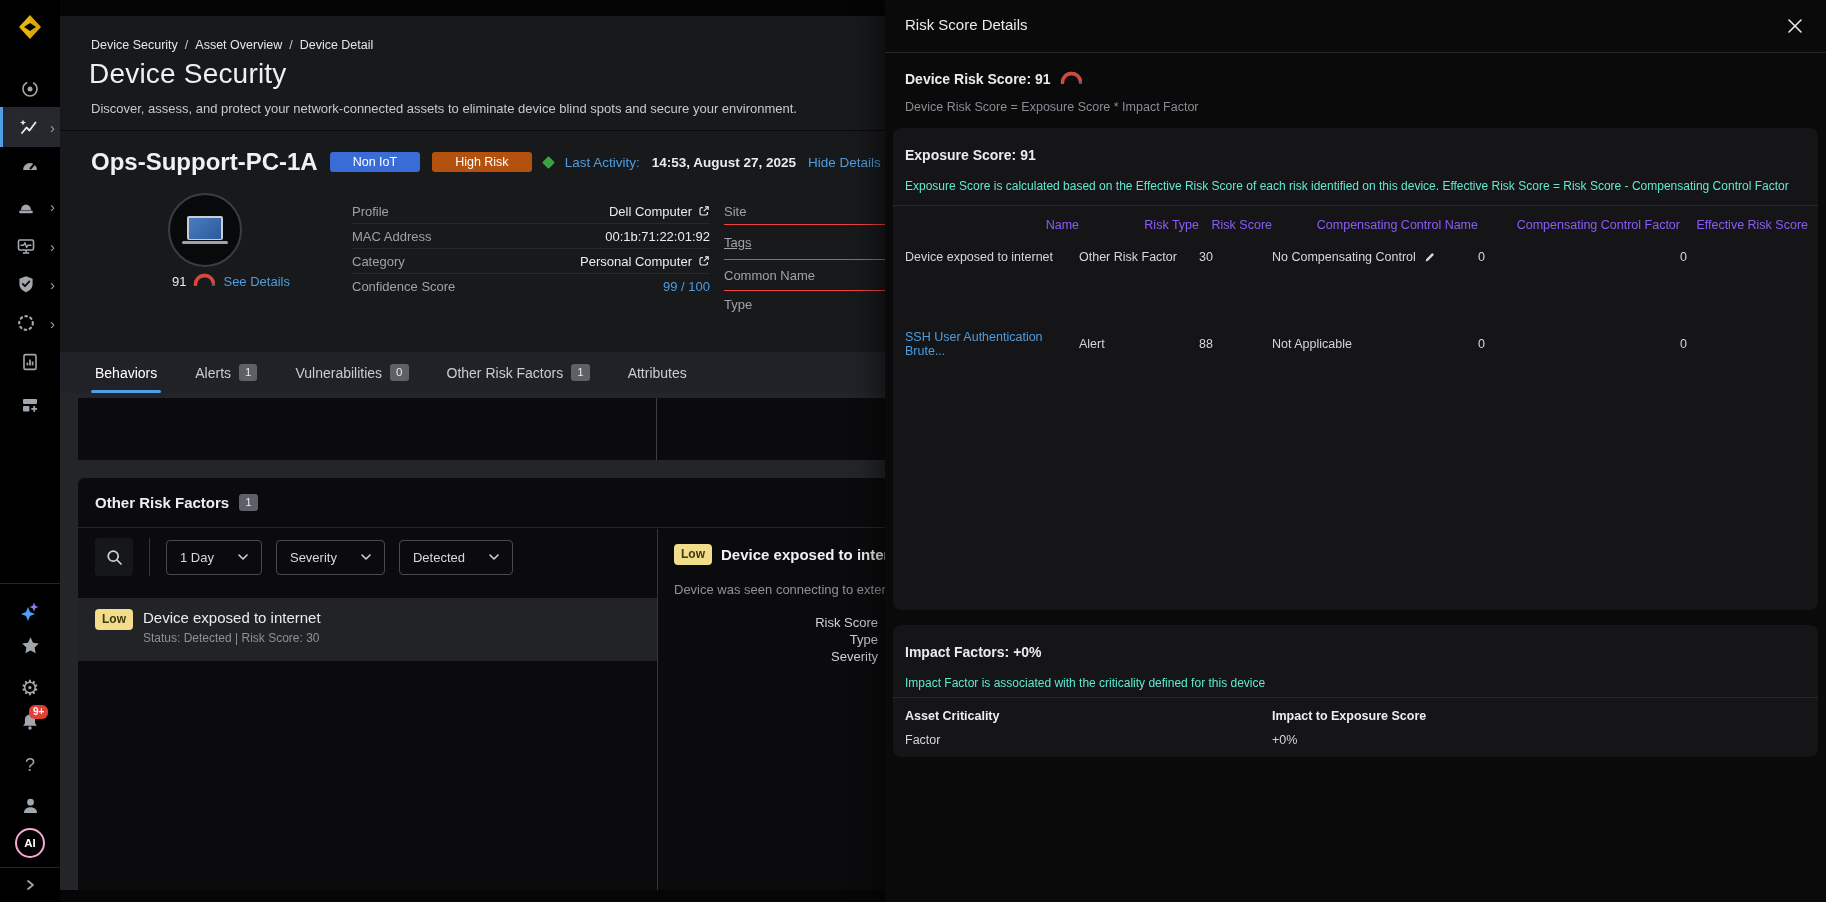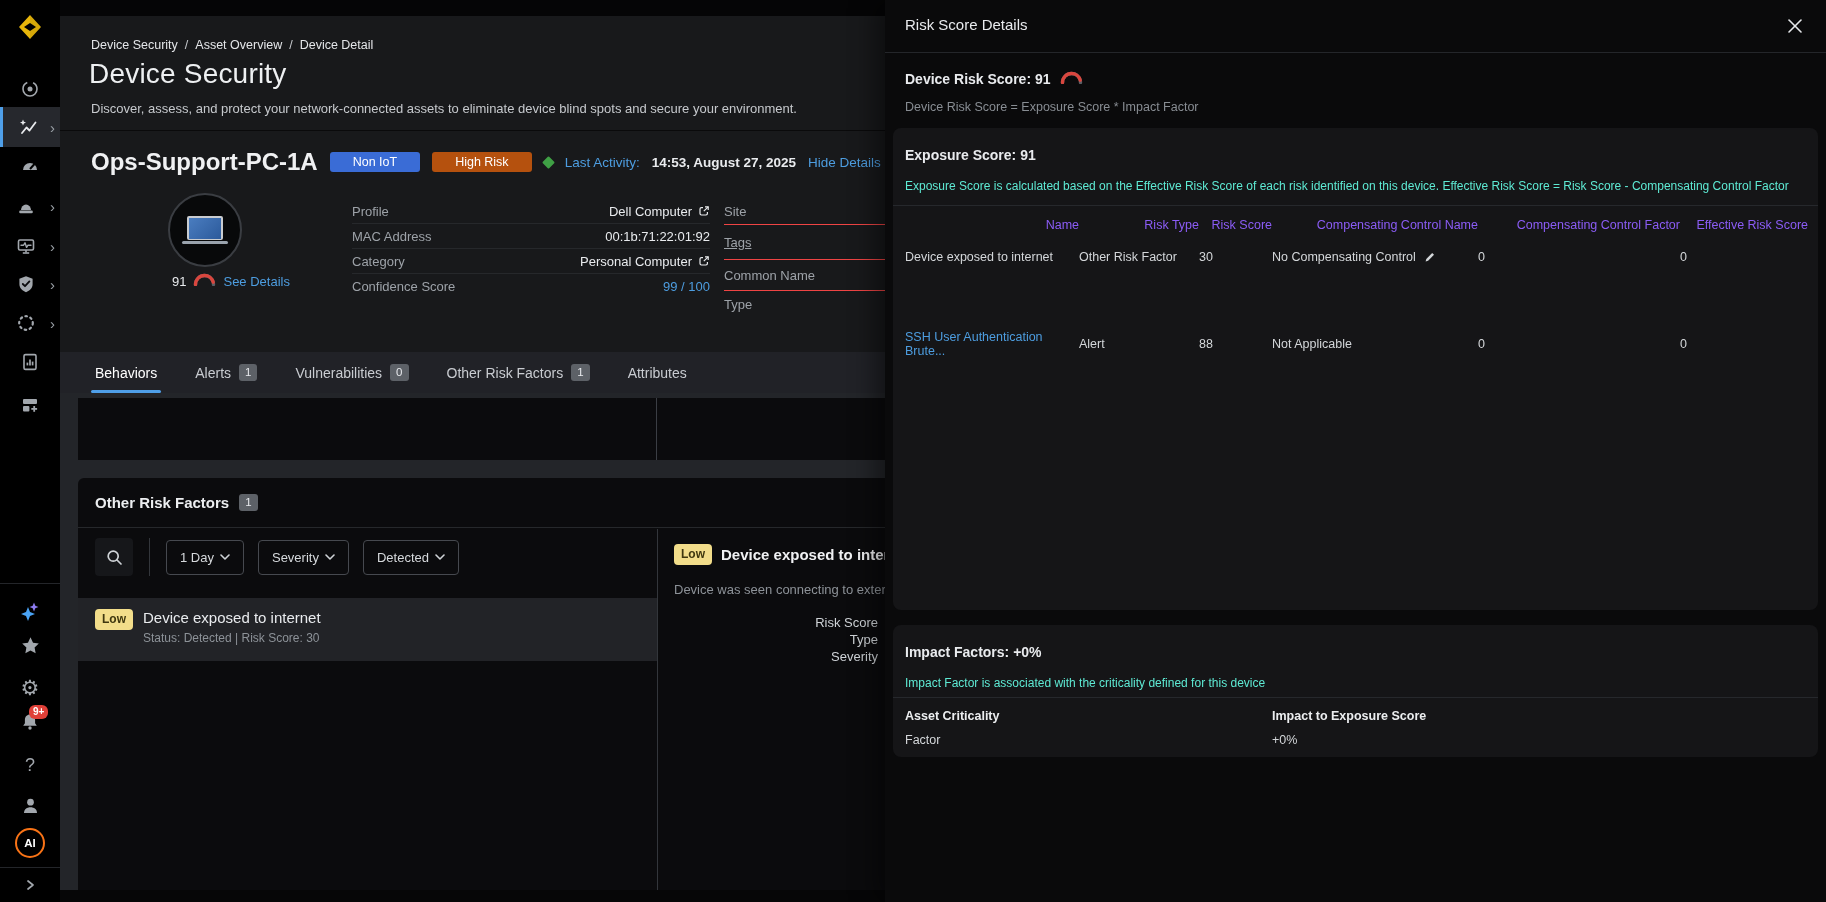--- a/index.html
+++ b/index.html
@@ -8,21 +8,21 @@
 
   
   #sidebar { position:absolute; left:0; top:0; width:60px; height:902px; background:#000; z-index:40; }
   .sb-item { position:absolute; left:0; width:60px; height:40px; display:flex; align-items:center; justify-content:center; cursor:pointer; }
   .sb-item svg { display:block; }
   .sb-item.active { background:#26282d; border-left:3px solid #4f9fe8; }
   .sb-chev { position:absolute; right:5px; top:50%; transform:translateY(-50%); color:#9aa0a6; font-size:15px; line-height:1; }
   .sb-divider { position:absolute; left:0; width:60px; height:1px; background:#232529; }
   .sb-glyph { color:#a2a7ad; font-size:19px; }
   .bell-badge { position:absolute; top:-7px; left:9px; background:#e04038; color:#fff; font-size:10px; font-weight:700; padding:2px 4px; border-radius:6px; line-height:1; }
-  .ai-avatar { width:30px; height:30px; border-radius:50%; border:2px solid #f97316; display:flex; align-items:center; justify-content:center; font-size:11.5px; font-weight:700; color:#fff; }
+  .ai-avatar { width:30px; height:30px; border-radius:50%; border:2px solid #f9a8d4; display:flex; align-items:center; justify-content:center; font-size:11.5px; font-weight:700; color:#fff; }
 
   
   #main { position:absolute; left:60px; top:0; width:1766px; height:902px; background:#060607; }
   .top-strip { position:absolute; left:0; top:0; right:0; height:16px; background:#050506; }
   .page-header { position:absolute; left:0; top:16px; right:0; height:114px; background:#18191b; }
   .breadcrumb { position:absolute; left:31px; top:22px; font-size:12.5px; color:#e4e6e9; display:flex; gap:7px; }
   .breadcrumb .crumb { cursor:pointer; }
   .breadcrumb .sep { color:#c6c9cd; }
   .page-title { position:absolute; left:29px; top:42px; font-size:28px; font-weight:500; color:#eef0f2; letter-spacing:.2px; }
   .page-desc { position:absolute; left:31px; top:85px; font-size:13px; color:#c6c9cd; }
@@ -66,21 +66,21 @@
   .bottom-strip { position:absolute; left:0; bottom:0; right:0; height:12px; background:#060607; }
   .behaviors-panel { position:absolute; left:18px; top:5px; width:1732px; height:62px; background:#0b0b0d; }
   .behaviors-panel .vdiv { position:absolute; left:578px; top:0; bottom:0; width:1px; background:#3b3e44; }
 
   .orf-card { position:absolute; left:18px; top:85px; width:1732px; height:412px; background:#0b0b0d; border-radius:6px 6px 0 0; }
   .orf-header { height:50px; display:flex; align-items:center; gap:10px; padding-left:17px; border-bottom:1px solid #26282b; }
   .orf-title { font-size:15px; font-weight:700; color:#eceef0; }
   .filter-row { position:absolute; left:17px; top:60px; display:flex; align-items:center; }
   .search-btn { width:38px; height:38px; border-radius:4px; background:#16171a; display:flex; align-items:center; justify-content:center; cursor:pointer; }
   .filter-sep { width:1px; height:38px; background:#33363b; margin:0 16px; }
-  .dropdown { display:flex; align-items:center; gap:6px; border:1px solid #46494f; border-radius:4px; padding:9px 13px; font-size:13px; color:#d6d9dc; margin-right:14px; cursor:pointer; background:transparent; }
+  .dropdown { display:flex; align-items:center; gap:24px; border:1px solid #46494f; border-radius:4px; padding:9px 13px; font-size:13px; color:#d6d9dc; margin-right:14px; cursor:pointer; background:transparent; }
   .list-item { position:absolute; left:0; top:120px; width:579px; height:63px; background:#222327; display:flex; align-items:flex-start; gap:10px; padding:11px 0 0 17px; cursor:pointer; }
   .sev-badge { background:#f2dd8a; color:#3f370f; font-size:12px; font-weight:600; padding:2px 7px; border-radius:4px; line-height:1.4; }
   .li-title { font-size:15px; color:#e9ebee; }
   .li-sub { font-size:12px; color:#8d9298; margin-top:5px; }
   .orf-vdiv { position:absolute; left:579px; top:51px; bottom:0; width:1px; background:#33363b; }
   .detail-pane { position:absolute; left:596px; top:52px; right:0; bottom:0; overflow:hidden; }
   .dp-title-row { position:absolute; left:0; top:14px; display:flex; align-items:center; gap:9px; white-space:nowrap; }
   .dp-title { font-size:15px; font-weight:700; color:#f0f1f3; }
   .dp-desc { position:absolute; left:0; top:52px; font-size:13px; color:#8d9298; white-space:nowrap; }
   .dp-labels { position:absolute; left:0; top:84px; width:204px; text-align:right; font-size:13px; color:#cfd3d7; line-height:17px; }

